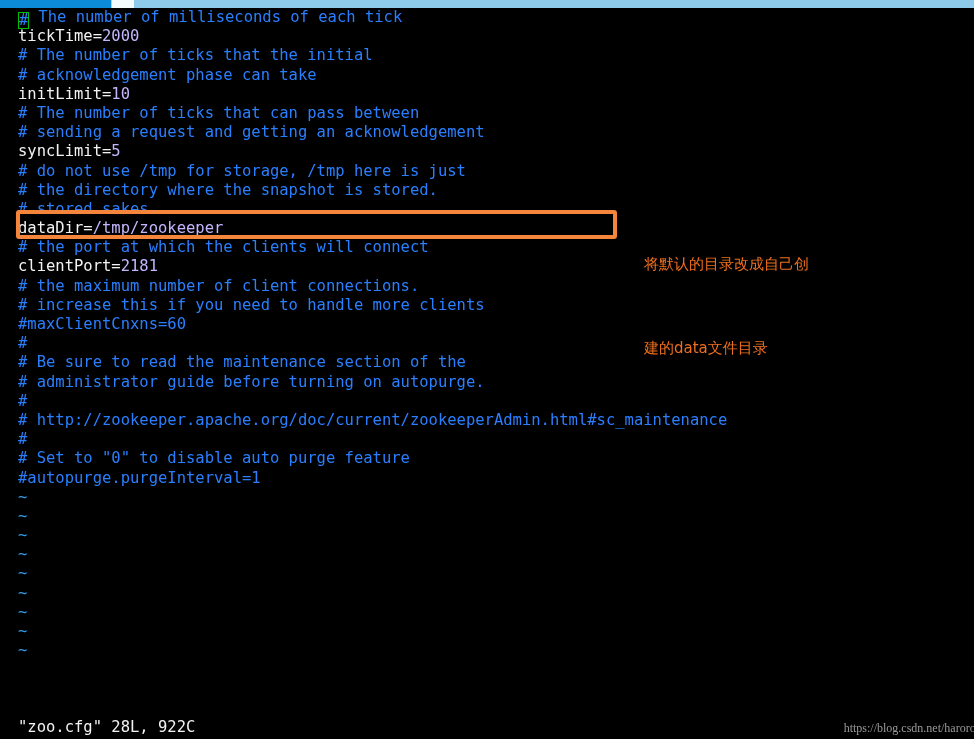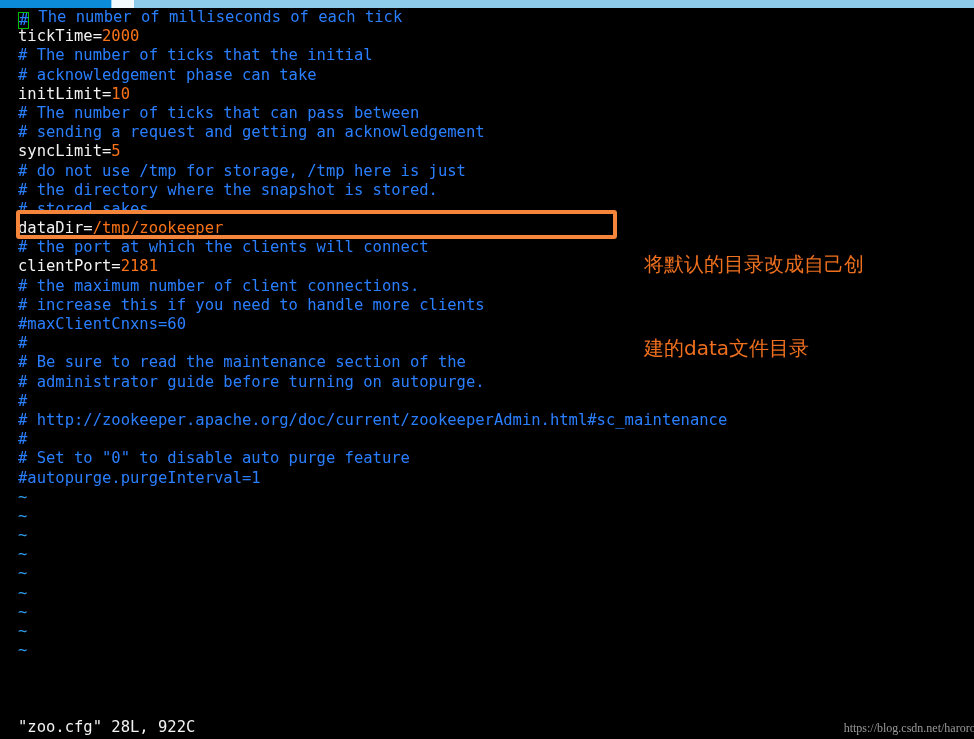--- a/index.html
+++ b/index.html
@@ -67,21 +67,21 @@
     line-height: 19.2px;
     font-size: 15.5px;
     letter-spacing: 0px;
     white-space: pre;
     padding-left: 3px;
     color: #1e90ff;
   }
 
   .tok-comment { color: #2a7fff; }
   .tok-key     { color: #f2f2f2; }
-  .tok-value   { color: #f97316; }
+  .tok-value   { color: #c4b5fd; }
   .tok-tilde   { color: #2f9ff0; }
 
   
   .cursor-box {
     display: inline-block;
     box-sizing: border-box;
     border: 1.5px solid #00c000;
     width: 11px;
     height: 17px;
     line-height: 14px;
@@ -114,21 +114,21 @@
   }
 
   
   #annotation {
     position: absolute;
     left: 629px;
     top: 186px;
     width: 320px;
     color: #ee6f1e;
     font-family: "DejaVu Sans", "Liberation Sans", sans-serif;
-    font-size: 20px;
+    font-size: 15px;
     line-height: 28px;
     white-space: pre;
   }
 
   
   #status-line {
     position: absolute;
     left: 0;
     top: 705px;
     width: 974px;

